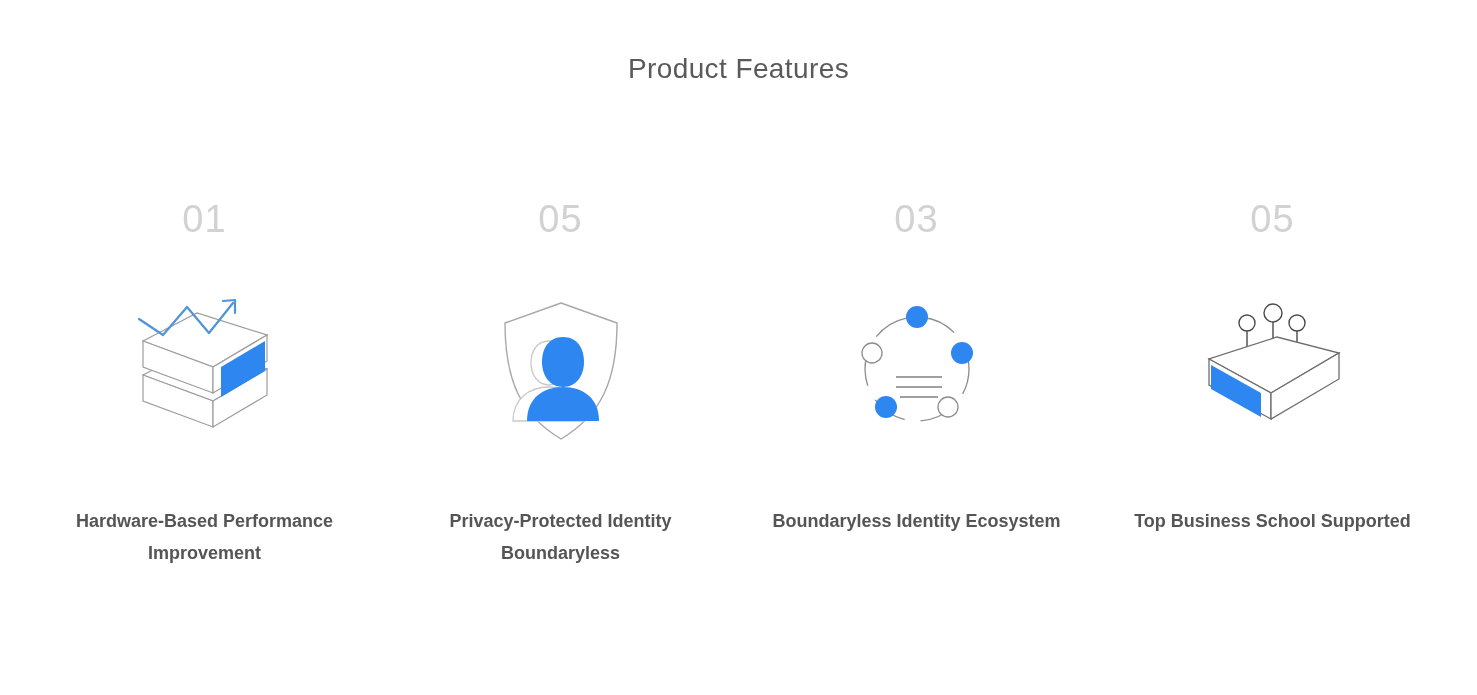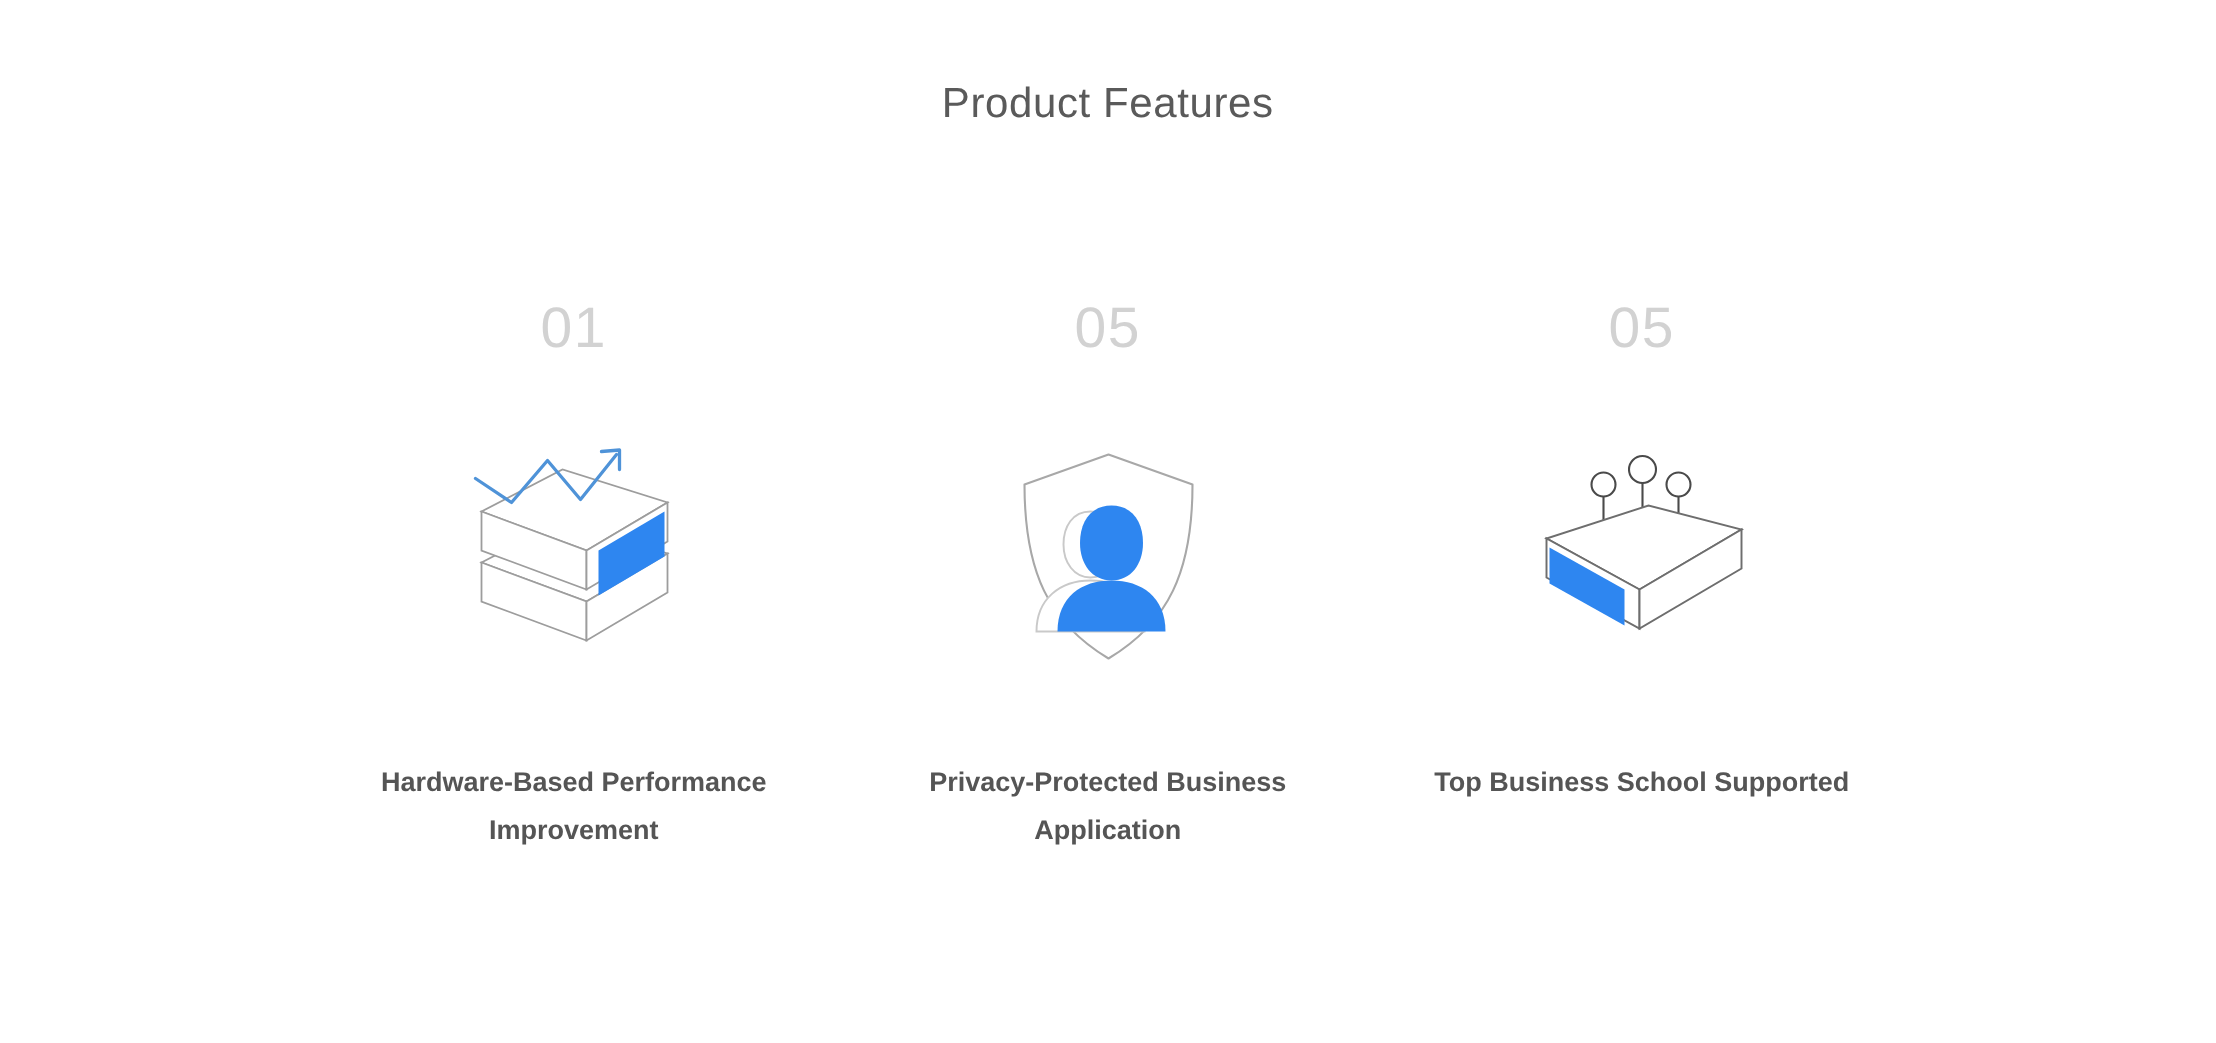--- a/index.html
+++ b/index.html
@@ -120,23 +120,43 @@
 
           <path d="M70 6 L126 26 C126 84 110 118 70 142 C30 118 14 84 14 26 Z" stroke="#a8a8a8" stroke-width="1.4" fill="#ffffff" stroke-linejoin="round"></path>
 
           <path d="M58 44 C46 44 40 54 40 66 C40 78 47 88 58 88 C69 88 76 78 76 66 C76 54 70 44 58 44 Z" stroke="#c9c9c9" stroke-width="1.3" fill="#ffffff"></path>
           <path d="M22 124 C22 102 38 90 58 90 C78 90 94 102 94 124 Z" stroke="#c9c9c9" stroke-width="1.3" fill="#ffffff"></path>
 
           <path d="M72 40 C58 40 51 51 51 65 C51 79 59 90 72 90 C85 90 93 79 93 65 C93 51 86 40 72 40 Z" fill="#2e86f0"></path>
           <path d="M36 124 C36 101 52 90 72 90 C92 90 108 101 108 124 Z" fill="#2e86f0"></path>
         </svg>
       </div>
-      <div class="feature-label">Privacy-Protected Business Application</div>
+      <div class="feature-label">Privacy-Protected Identity Boundaryless</div>
     </div>
 
+    <div class="feature">
+      <div class="feature-number">03</div>
+      <div class="feature-icon">
+        <svg width="150" height="150" viewBox="0 0 150 150" fill="none" xmlns="http://www.w3.org/2000/svg">
+
+          <circle cx="75" cy="72" r="52" stroke="#8d8d8d" stroke-width="1.3" fill="none" stroke-dasharray="36 16" stroke-dashoffset="10"></circle>
+
+          <circle cx="75" cy="20" r="11" fill="#2e86f0"></circle>
+          <circle cx="120" cy="56" r="11" fill="#2e86f0"></circle>
+          <circle cx="30" cy="56" r="10" fill="#ffffff" stroke="#8d8d8d" stroke-width="1.3"></circle>
+          <circle cx="44" cy="110" r="11" fill="#2e86f0"></circle>
+          <circle cx="106" cy="110" r="10" fill="#ffffff" stroke="#8d8d8d" stroke-width="1.3"></circle>
+
+          <line x1="54" y1="80" x2="100" y2="80" stroke="#7f7f7f" stroke-width="1.4"></line>
+          <line x1="54" y1="90" x2="100" y2="90" stroke="#7f7f7f" stroke-width="1.4"></line>
+          <line x1="58" y1="100" x2="96" y2="100" stroke="#7f7f7f" stroke-width="1.4"></line>
+        </svg>
+      </div>
+      <div class="feature-label">Boundaryless Identity Ecosystem</div>
+    </div>
 
     <div class="feature">
       <div class="feature-number">05</div>
       <div class="feature-icon">
         <svg width="160" height="150" viewBox="0 0 160 150" fill="none" xmlns="http://www.w3.org/2000/svg">
 
           <circle cx="54" cy="26" r="8" stroke="#4a4a4a" stroke-width="1.4" fill="#ffffff"></circle>
           <line x1="54" y1="34" x2="54" y2="66" stroke="#4a4a4a" stroke-width="1.4"></line>
           <path d="M50 60 L54 68 L58 60" fill="#4a4a4a"></path>
           <circle cx="80" cy="16" r="9" stroke="#4a4a4a" stroke-width="1.4" fill="#ffffff"></circle>

